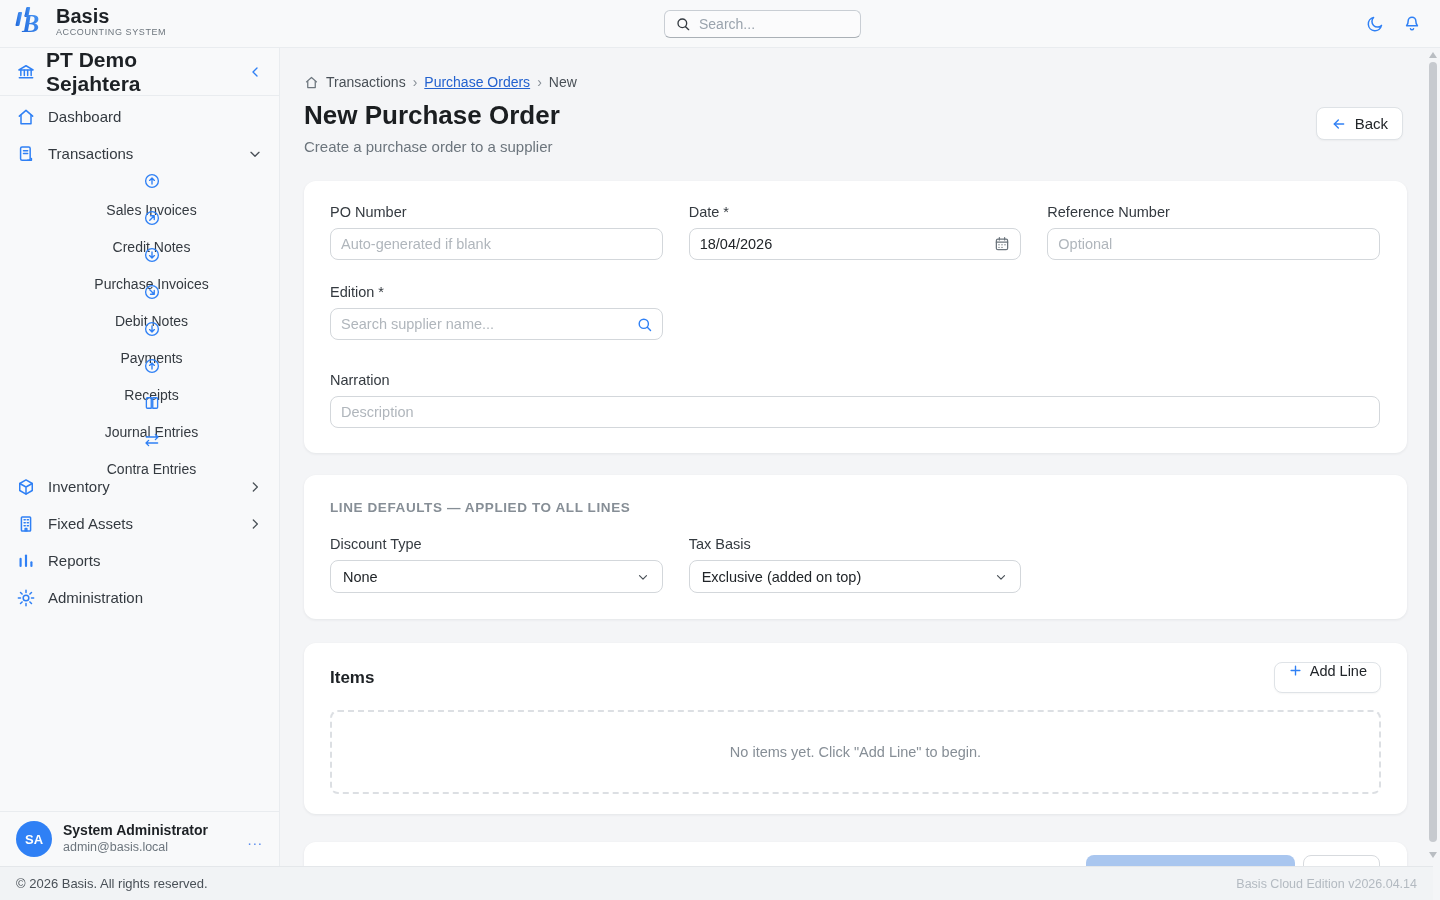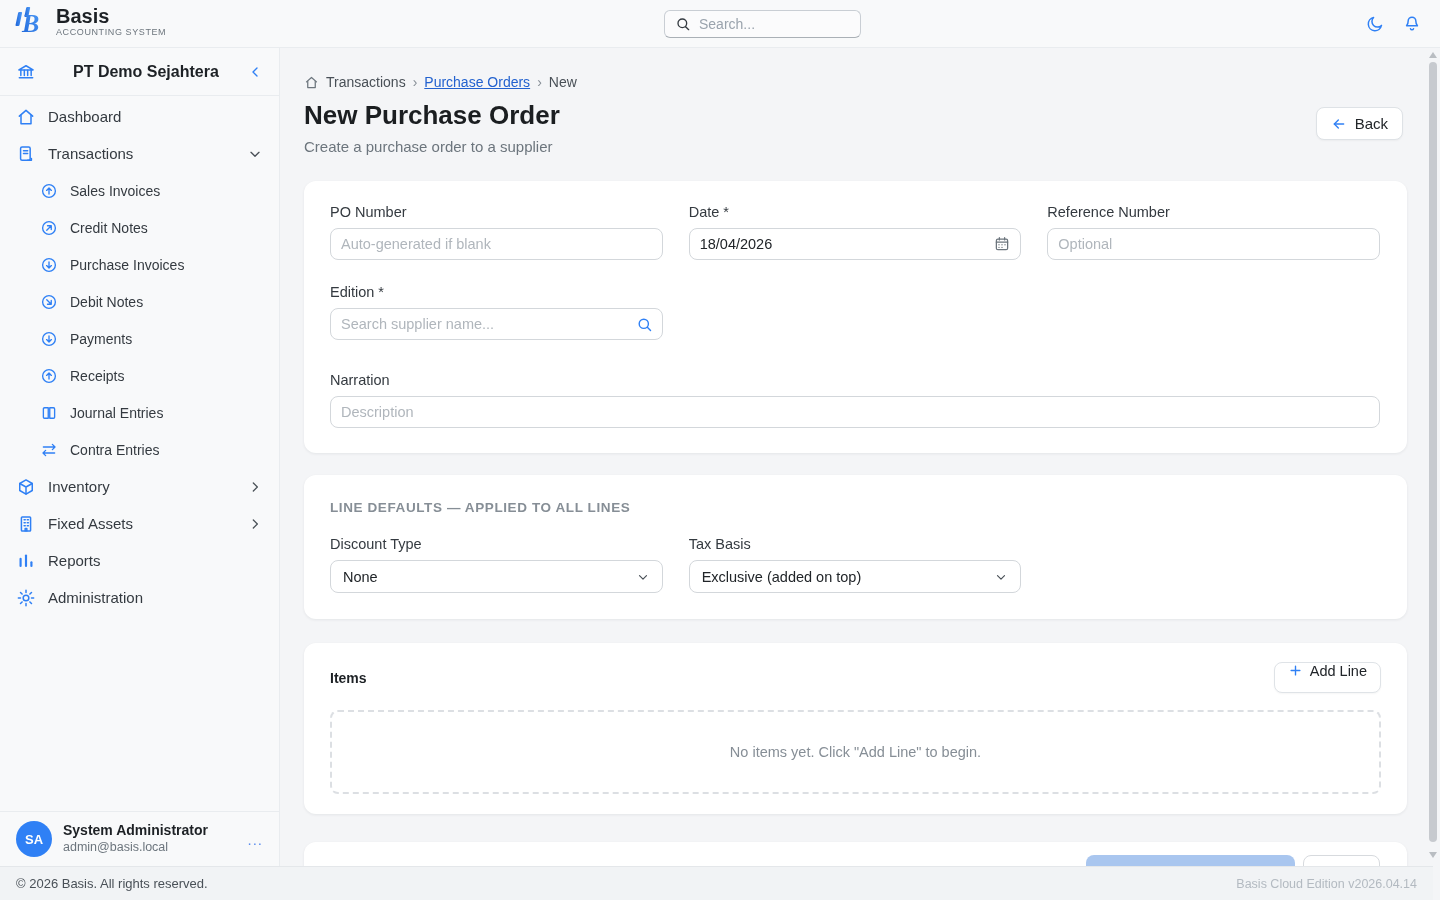--- a/index.html
+++ b/index.html
@@ -19,25 +19,25 @@
   .search-box input { border:none; outline:none; background:transparent; font-size:14px;
                       color:#343a40; width:100%; font-family:inherit; }
   .search-box input::placeholder { color:#9aa3ad; }
   .topbar-right { position:absolute; right:18px; top:14px; display:flex; gap:17px; align-items:center; }
 
   
   .sidebar { position:absolute; top:48px; left:0; width:280px; bottom:34px; background:#f8f9fa;
              border-right:1px solid #e9ecef; display:flex; flex-direction:column; z-index:20; }
   .company { height:48px; display:flex; align-items:center; gap:10px; padding:0 16px;
              border-bottom:1px solid #e9ecef; cursor:pointer; }
-  .company-name { flex:1; font-size:16px; font-weight:bold; color:#1d2125;margin-left:27px; }
+  .company-name { flex:1; font-size:21px; font-weight:bold; color:#1d2125; }
   .nav { flex:1; padding-top:2px; overflow:hidden; }
   .nav-item { height:37px; display:flex; align-items:center; gap:12px; padding:0 16px; cursor:pointer; }
   .nav-label { flex:1; font-size:15px; color:#343a40; }
-  .nav-item.sub { padding-left:40px; }
+  .nav-item.sub { padding-left:40px;flex-direction:column; }
   .nav-item.sub .nav-label { font-size:14px; }
   .nicon { width:20px; height:20px; display:flex; align-items:center; justify-content:center; flex:none; }
   .nicon.small { width:18px; height:18px; }
   .chev { width:16px; height:16px; flex:none; }
   .user-row { height:55px; border-top:1px solid #e9ecef; display:flex; align-items:center;
               gap:11px; padding:0 16px; }
   .avatar { width:36px; height:36px; border-radius:50%; background:#2f80f5; color:#fff;
             font-size:13px; font-weight:bold; display:flex; align-items:center; justify-content:center; flex:none; }
   .user-meta { flex:1; line-height:1.25; }
   .user-name { font-size:14px; font-weight:bold; color:#1d2125; }
@@ -81,21 +81,21 @@
 
   .card2 { margin-top:22px; padding:25px 27px 26px 26px; }
   .ld-heading { font-size:13.5px; font-weight:bold; letter-spacing:.6px; color:#868e96; }
   .card2 .grid3 { margin-top:21px; }
   .f-select { height:33px; border:1px solid #d3d7db; border-radius:8px; background:#fff;
               display:flex; align-items:center; justify-content:space-between; padding:0 12px;
               font-size:14.5px; color:#212529; cursor:pointer; }
 
   .card3 { margin-top:24px; padding:19px 26px 20px 26px; }
   .items-head { display:flex; align-items:center; justify-content:space-between; }
-  .items-title { font-size:14px; font-weight:bold; color:#1d2125;text-align:center; }
+  .items-title { font-size:17px; font-weight:bold; color:#1d2125;text-align:center; }
   .addline-btn { height:31px; padding:0 13px; background:#fff; border:1px solid #dfe3e7;
                  border-radius:8px; display:flex; align-items:flex-start; gap:7px; font-size:14.5px;
                  color:#212529; cursor:pointer; box-shadow:0 1px 2px rgba(0,0,0,.04); }
   .empty-box { margin-top:17px; height:84px; border:2px dashed #dcdfe3; border-radius:8px;
                display:flex; align-items:center; justify-content:center; }
   .empty-text { font-size:14.5px; color:#868e96; }
 
   .actionbar { margin-top:28px; height:60px; padding:0 27px; display:flex; align-items:center;
                justify-content:flex-end; gap:8px; }
   .save-btn { height:34px; padding:0 16px; background:#a9c6ef; border:none; border-radius:8px;

